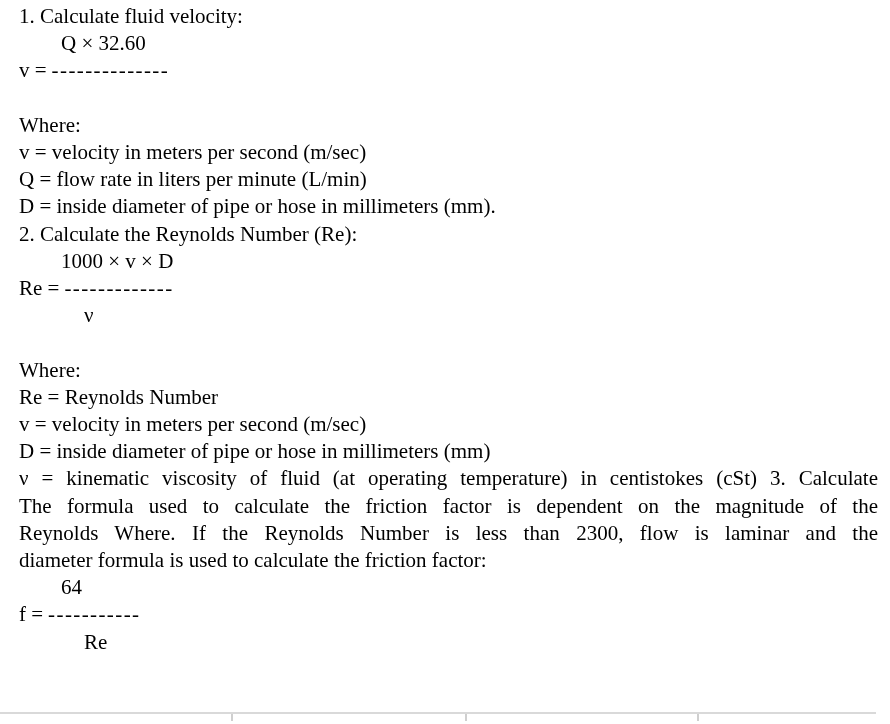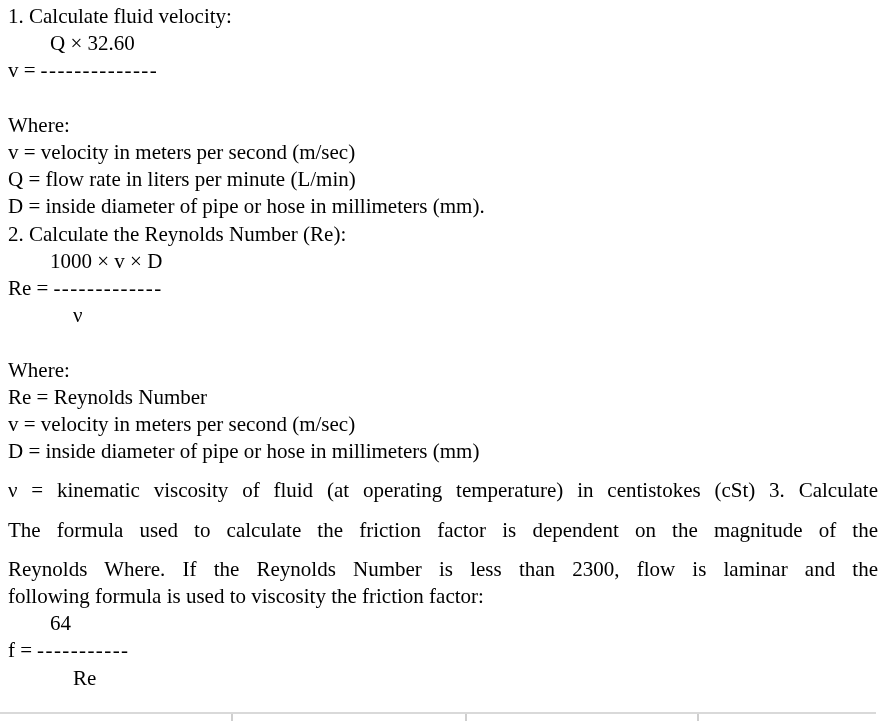--- a/index.html
+++ b/index.html
@@ -5,21 +5,21 @@
   html, body {
     margin: 0;
     padding: 0;
     background: #ffffff;
   }
   .page {
     position: relative;
     width: 890px;
     height: 724px;
     box-sizing: border-box;
-    padding: 3px 12px 0 8px;
+    padding: 3px 12px 0 19px;
     overflow: hidden;
     background: #ffffff;
     color: #000000;
     font-family: "Liberation Serif", "DejaVu Serif", serif;
     font-size: 21px;
     line-height: 27.2px;
   }
   .line {
     white-space: pre;
   }
@@ -37,21 +37,20 @@
     margin-left: 5px;
   }
   sup {
     font-size: 13px;
     line-height: 0;
   }
   .justify {
     white-space: normal;
     text-align: justify;
     text-align-last: justify;
-    margin-top: 12px;
   }
   .table-top-line {
     position: absolute;
     left: 0;
     top: 712px;
     width: 876px;
     height: 2px;
   }
   .tick {
     position: absolute;
@@ -85,21 +84,21 @@
 
   <div class="line">Where:</div>
   <div class="line">Re = Reynolds Number</div>
   <div class="line">v = velocity in meters per second (m/sec)</div>
   <div class="line">D = inside diameter of pipe or hose in millimeters (mm)</div>
 
   <div class="line justify">ν = kinematic viscosity of fluid (at operating temperature) in centistokes (cSt) 3. Calculate</div>
 
   <div class="line justify">The formula used to calculate the friction factor is dependent on the magnitude of the</div>
   <div class="line justify">Reynolds Where. If the Reynolds Number is less than 2300, flow is laminar and the</div>
-  <div class="line">following formula is used to viscosity the friction factor:</div>
+  <div class="line">diameter formula is used to calculate the friction factor:</div>
 
   <div class="line indent-num">64</div>
   <div class="line"><span>f =</span><span class="dashes">-----------</span></div>
   <div class="line indent-den">Re</div>
 
   <div class="table-top-line" style="background: rgb(217, 217, 217);"></div>
 
 <div class="tick" style="left: 231px; background: rgb(207, 207, 207);"></div>
     <div class="tick" style="left: 465px; background: rgb(207, 207, 207);"></div>
     <div class="tick" style="left: 697px; background: rgb(207, 207, 207);"></div>

